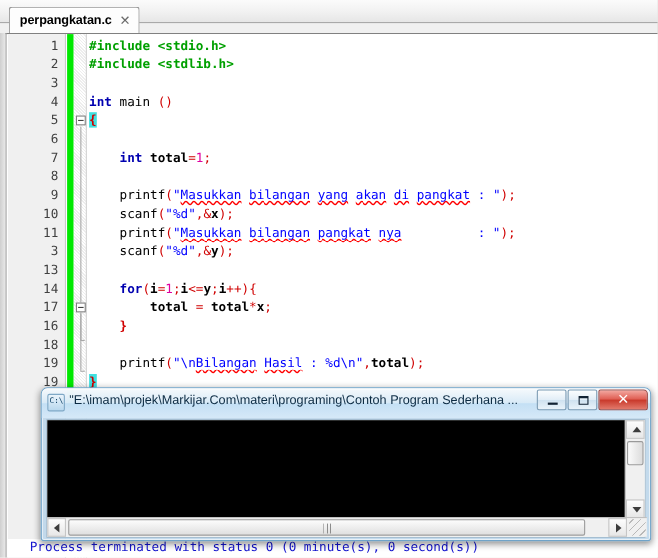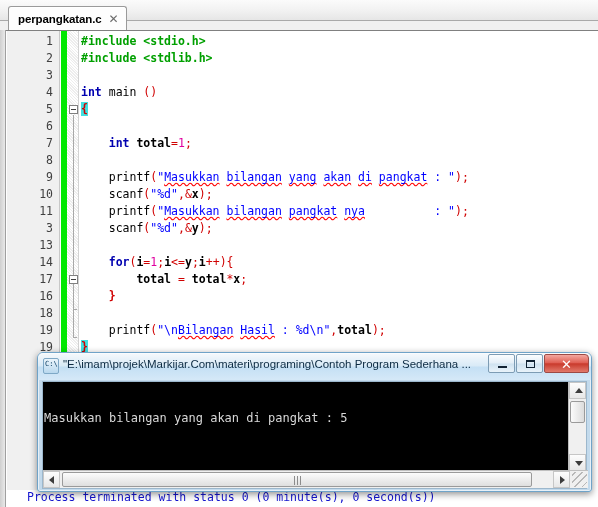--- a/index.html
+++ b/index.html
@@ -498,21 +498,20 @@
           <span class="max-gl"></span>
         </div>
         <div class="wbtn close">
           <span class="gl">✕</span>
         </div>
       </div>
     </div>
 
     <div class="console-body">
       <div class="console-screen">
-        <div class="cons-line">Masukkan bilangan yang akan di pangkat : 5</div>
         
         
         
         
         
       </div>
 
       <div class="cons-vsb">
         <div class="sb-arrow up"></div>
         <div class="sb-thumb-v"></div>

